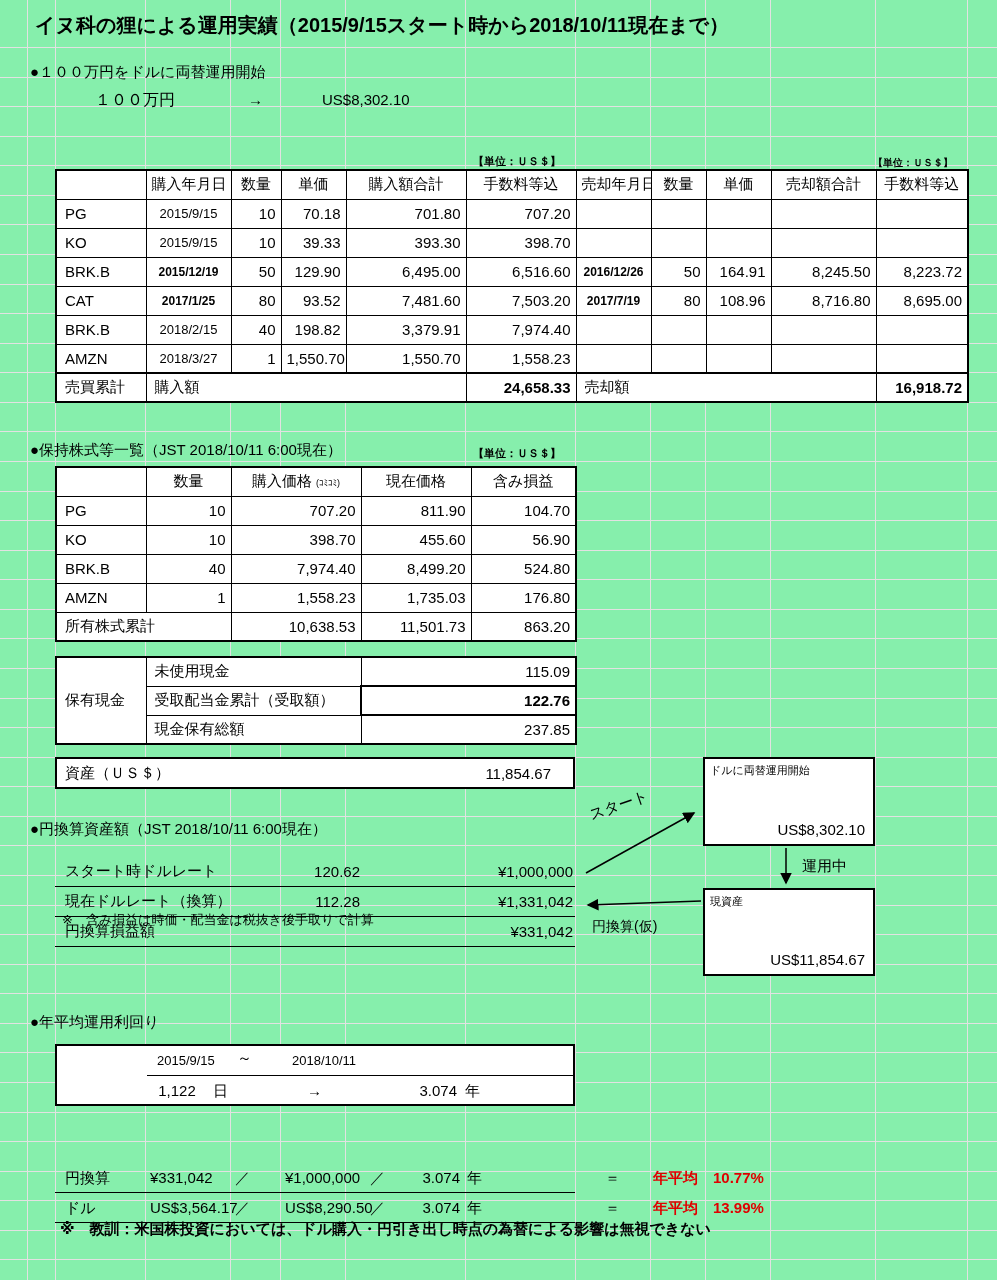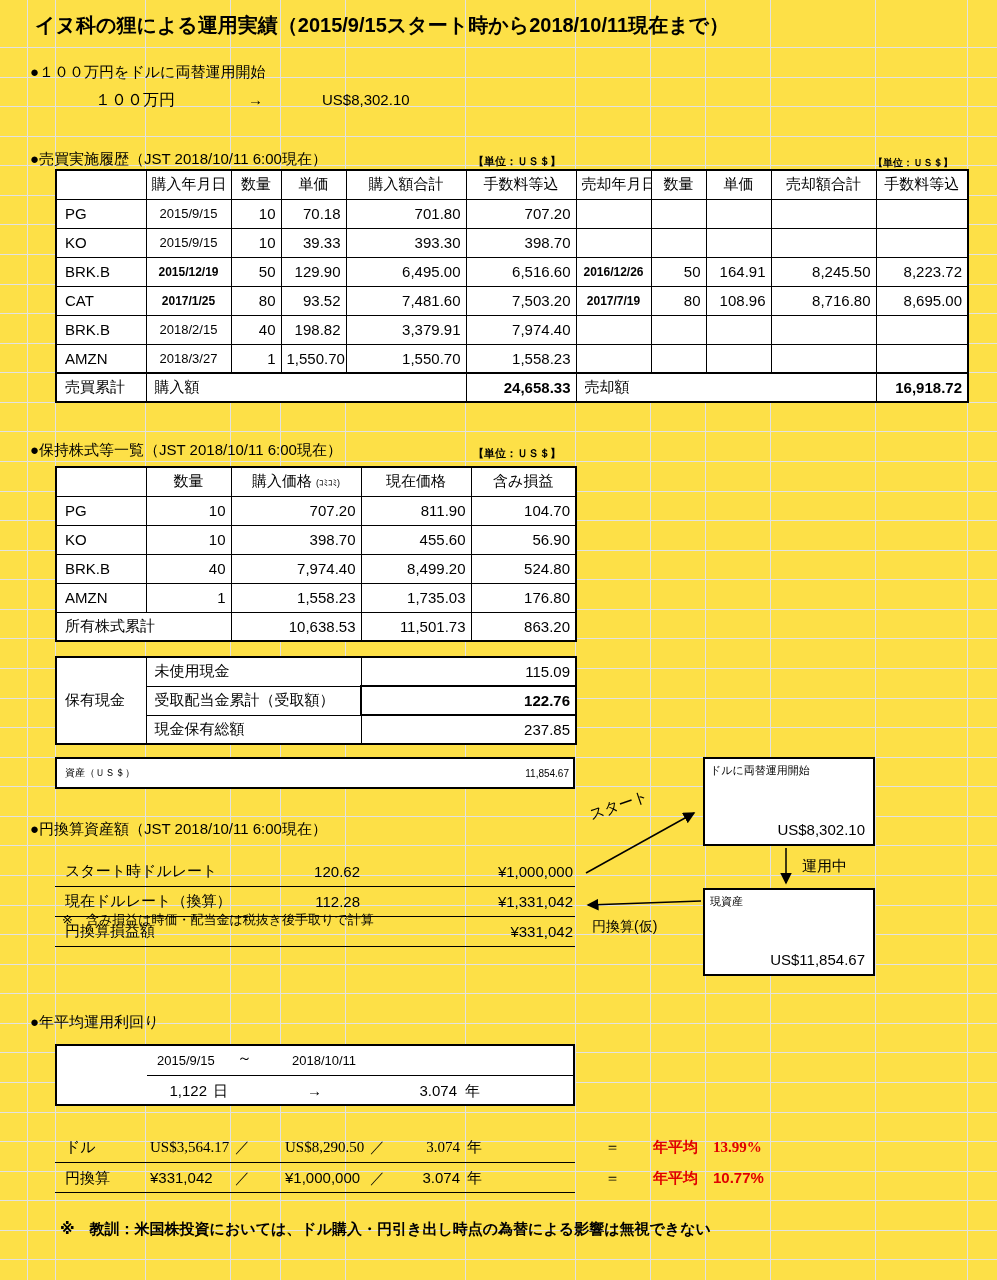--- a/index.html
+++ b/index.html
@@ -1,17 +1,17 @@
 <!DOCTYPE html>
 <html><head>
 <meta charset="utf-8">
 <style>
   * { margin:0; padding:0; box-sizing:border-box; }
   body { font-family:"Liberation Sans","DejaVu Sans",sans-serif; background:#fff; }
-  .sheet { position:relative; width:997px; height:1280px; background:#fde047; color:#000; overflow:hidden; }
+  .sheet { position:relative; width:997px; height:1280px; background:#86efac; color:#000; overflow:hidden; }
   .abs { position:absolute; }
   .vline { position:absolute; top:0; bottom:0; width:1px; background:#e2e2e2; }
   .hline { position:absolute; left:0; right:0; height:1px; background:#e2e2e2; }
   .title { font-size:20px; font-weight:bold; white-space:nowrap; }
   .heading { font-size:15px; white-space:nowrap; }
   .unit { font-size:11px; font-weight:bold; white-space:nowrap; }
   .unit-sm { font-size:10px; font-weight:bold; white-space:nowrap; }
   table { border-collapse:collapse; table-layout:fixed; background:#fff; border:2px solid #000; }
   td, th { border:1px solid #000; font-size:15px; font-weight:normal; height:29px; padding:0 5px; white-space:nowrap; overflow:hidden; }
   th { text-align:center; }
@@ -103,21 +103,20 @@
       <div class="hline" style="top: 1259px;"></div>
     </div>
 
   <div class="abs title" style="left:35px;top:12px;">イヌ科の狸による運用実績（2015/9/15スタート時から2018/10/11現在まで）</div>
 
   <div class="abs heading" style="left:30px;top:63px;">●１００万円をドルに両替運用開始</div>
   <div class="abs" style="left:95px;top:90px;font-size:16px;">１００万円</div>
   <div class="abs" style="left:248px;top:91px;font-size:15px;">→</div>
   <div class="abs" style="left:322px;top:91px;font-size:15px;">US$8,302.10</div>
 
-  <div class="abs heading" style="left:30px;top:150px;">●売買実施履歴（JST 2018/10/11 6:00現在）</div>
   <div class="abs unit" style="left:473px;top:154px;">【単位：ＵＳ＄】</div>
   <div class="abs unit-sm" style="left:873px;top:156px;">【単位：ＵＳ＄】</div>
 
   <table class="abs" style="left:55px;top:169px;width:912px;">
     <colgroup>
       <col style="width:90px">
         <col style="width:85px">
         <col style="width:50px">
         <col style="width:65px">
         <col style="width:120px">
@@ -310,23 +309,23 @@
         <td class="ticker">受取配当金累計（受取額）</td>
         <td class="num bold thick">122.76</td>
       </tr>
       <tr>
         <td class="ticker">現金保有総額</td>
         <td class="num">237.85</td>
       </tr>
     </tbody>
   </table>
 
-  <div class="abs" style="left:55px;top:757px;width:520px;height:32px;border:2px solid #000;background:#fff;display:flex;align-items:center;font-size:10px;">
+  <div class="abs" style="left:55px;top:757px;width:520px;height:32px;border:2px solid #000;background:#fff;display:flex;align-items:center;font-size:15px;">
     <span style="padding-left:8px;">資産（ＵＳ＄）</span>
-    <span style="margin-left:auto;padding-right:4px;">11,854.67</span>
+    <span style="margin-left:auto;padding-right:22px;">11,854.67</span>
   </div>
 
   <div class="abs flowbox" style="left:703px;top:757px;width:172px;height:89px;">
     <div class="boxcap">ドルに両替運用開始</div>
     <div class="boxval">US$8,302.10</div>
   </div>
   <div class="abs flowbox" style="left:703px;top:888px;width:172px;height:88px;">
     <div class="boxcap">現資産</div>
     <div class="boxval">US$11,854.67</div>
   </div>
@@ -364,28 +363,28 @@
   </div>
   <div class="abs note" style="left:62px;top:911px;">※　含み損益は時価・配当金は税抜き後手取りで計算</div>
 
   <div class="abs heading" style="left:30px;top:1013px;">●年平均運用利回り</div>
 
   <div class="abs" style="left:55px;top:1044px;width:520px;height:62px;border:2px solid #000;background:#fff;">
     <div style="position:absolute;left:90px;top:29px;right:0;height:1px;background:#000;"></div>
     <span class="abs" style="left:100px;top:7px;font-size:13px;">2015/9/15</span>
     <span class="abs" style="left:180px;top:3px;font-size:15px;">～</span>
     <span class="abs" style="left:235px;top:7px;font-size:13px;">2018/10/11</span>
-    <span class="abs" style="left:90px;top:36px;width:60px;text-align:right;font-size:15px;">1,122</span>
+    <span class="abs" style="left:90px;top:36px;width:60px;text-align:center;font-size:15px;">1,122</span>
     <span class="abs" style="left:156px;top:36px;font-size:15px;">日</span>
     <span class="abs" style="left:250px;top:36px;font-size:15px;">→</span>
     <span class="abs" style="left:340px;top:36px;width:60px;text-align:right;font-size:15px;">3.074</span>
     <span class="abs" style="left:408px;top:36px;font-size:15px;">年</span>
   </div>
 
-  <div class="abs ret-row" style="top:1132px;font-family:Liberation Serif, serif;">
+  <div class="abs ret-row" style="top:1192px;">
     <div class="ret-rule"></div>
     <span style="left:10px;">ドル</span>
     <span style="left:95px;" class="ret-small">US$3,564.17</span>
     <span style="left:180px;">／</span>
     <span style="left:230px;" class="ret-small">US$8,290.50</span>
     <span style="left:315px;">／</span>
     <span style="left:345px;width:60px;text-align:right;">3.074</span>
     <span style="left:412px;">年</span>
     <span style="left:550px;">＝</span>
     <span style="left:598px;" class="red-small">年平均</span>

